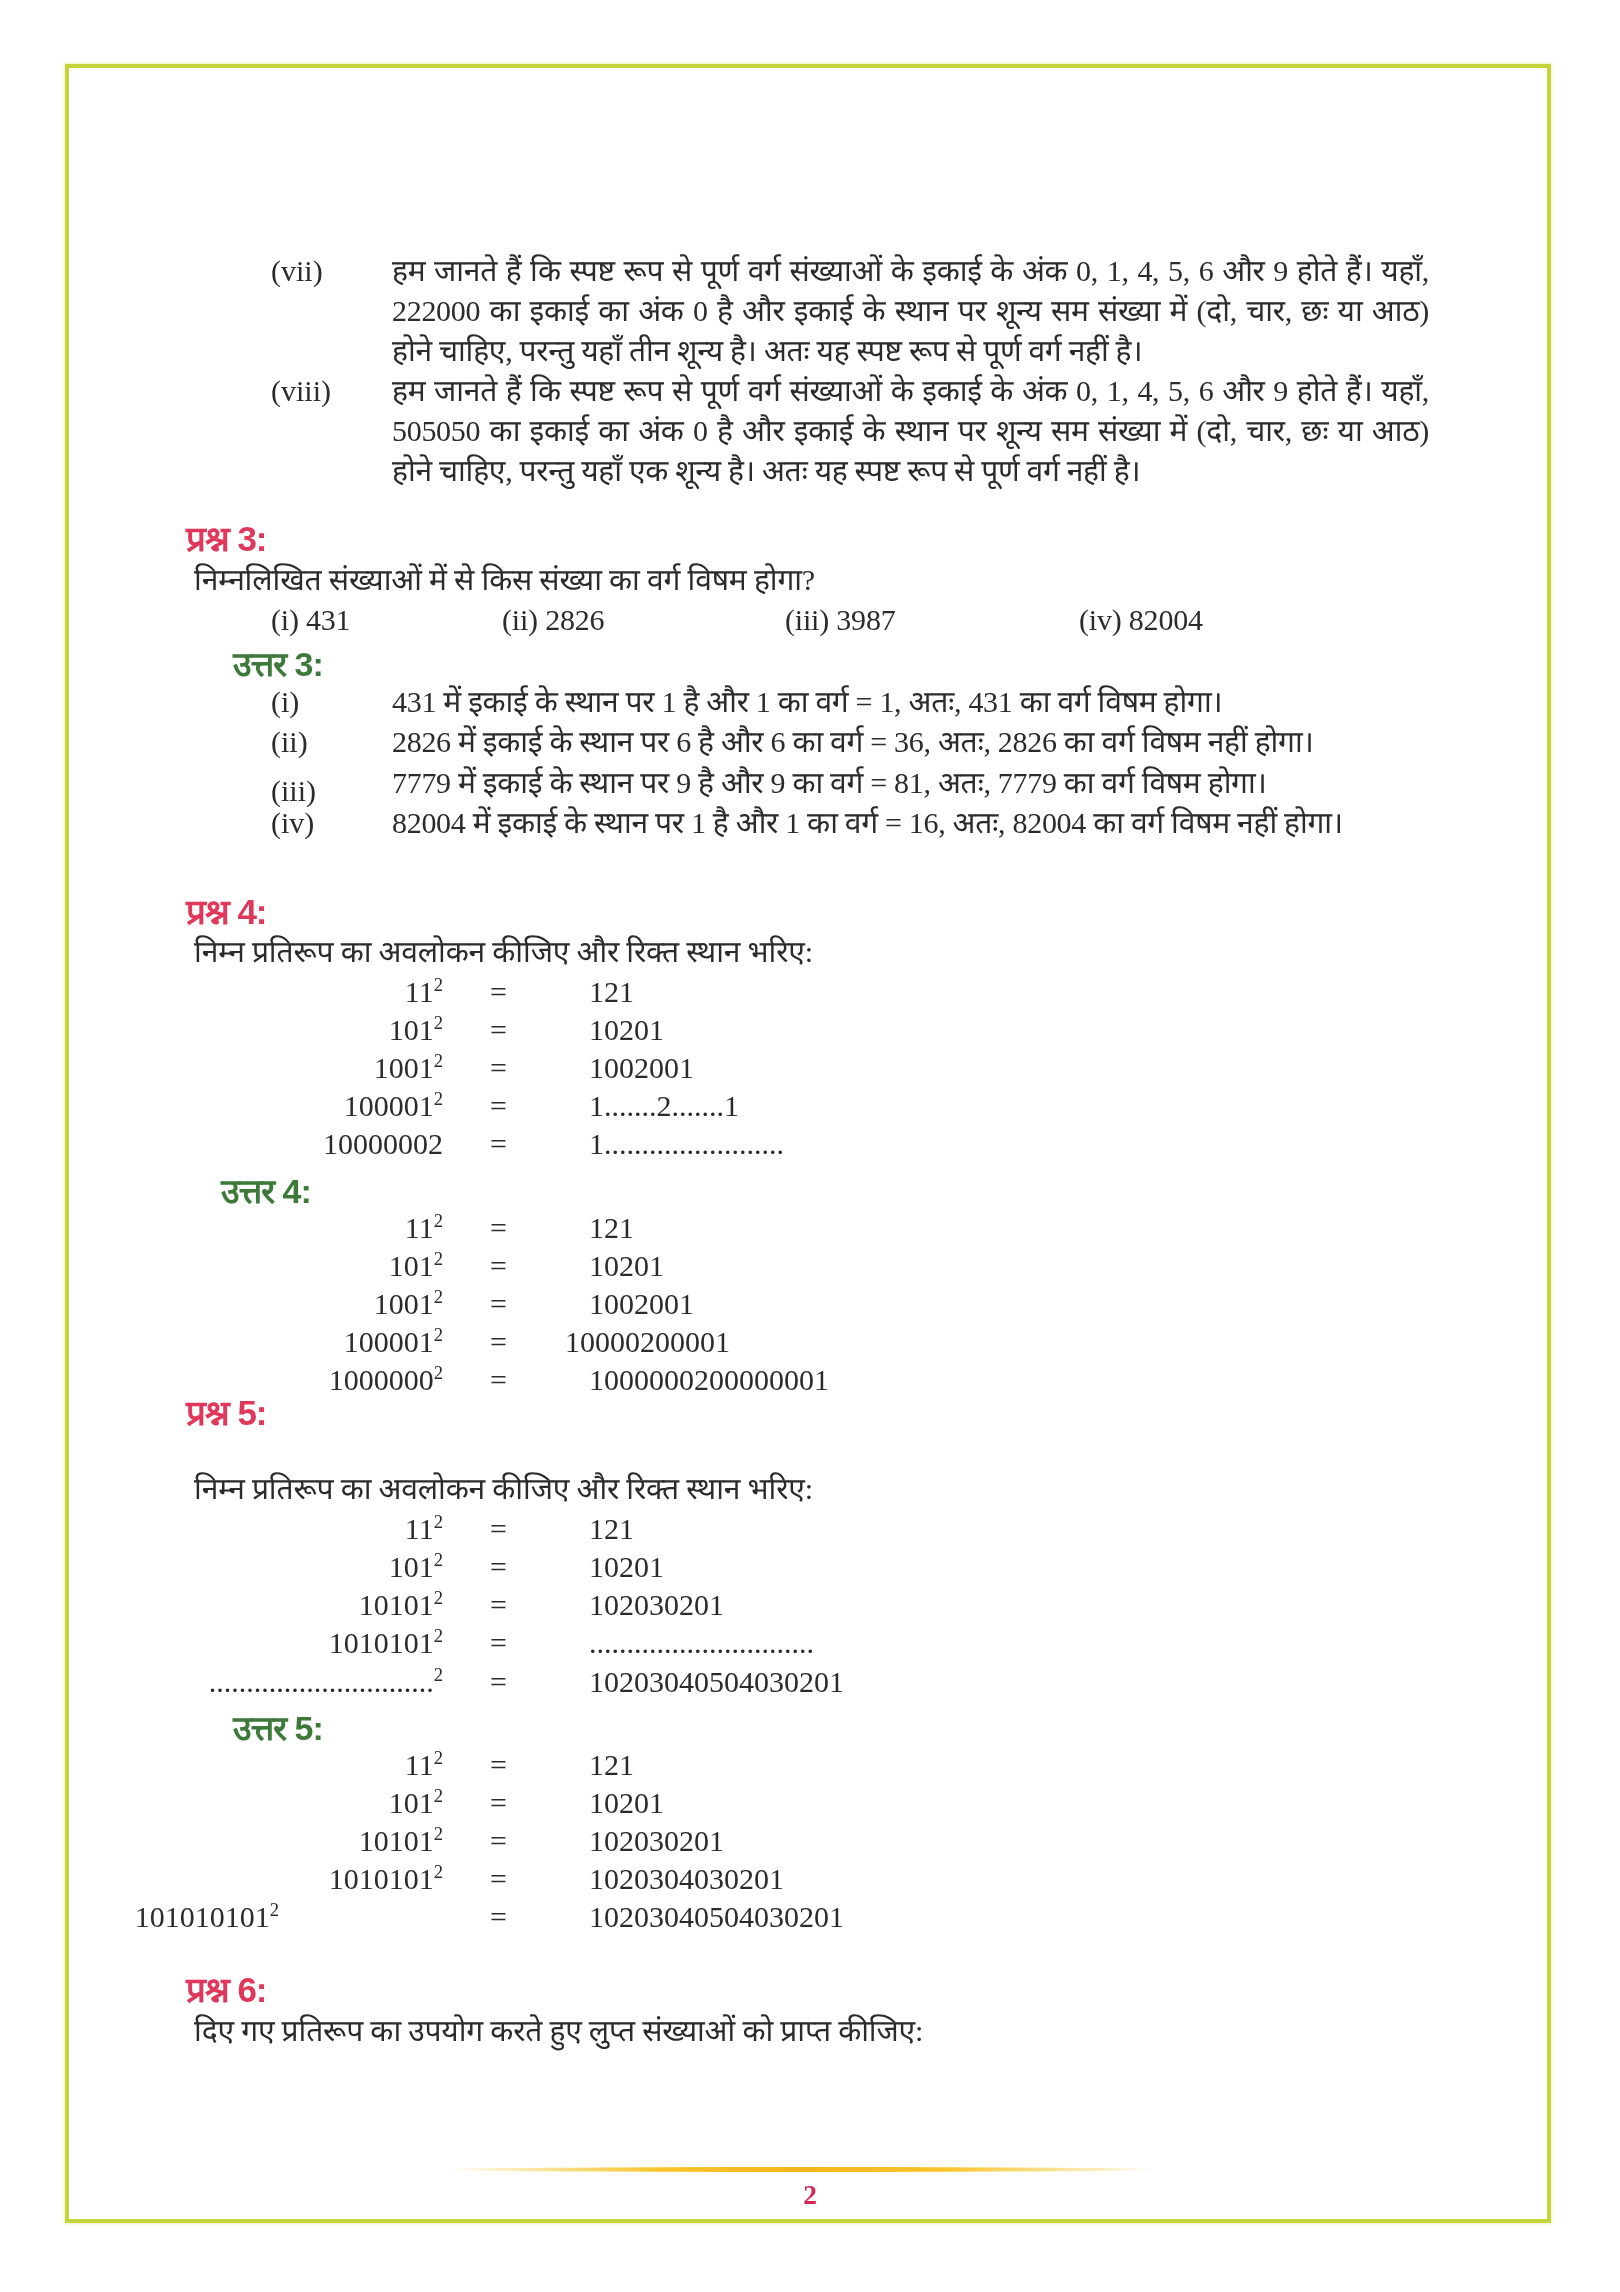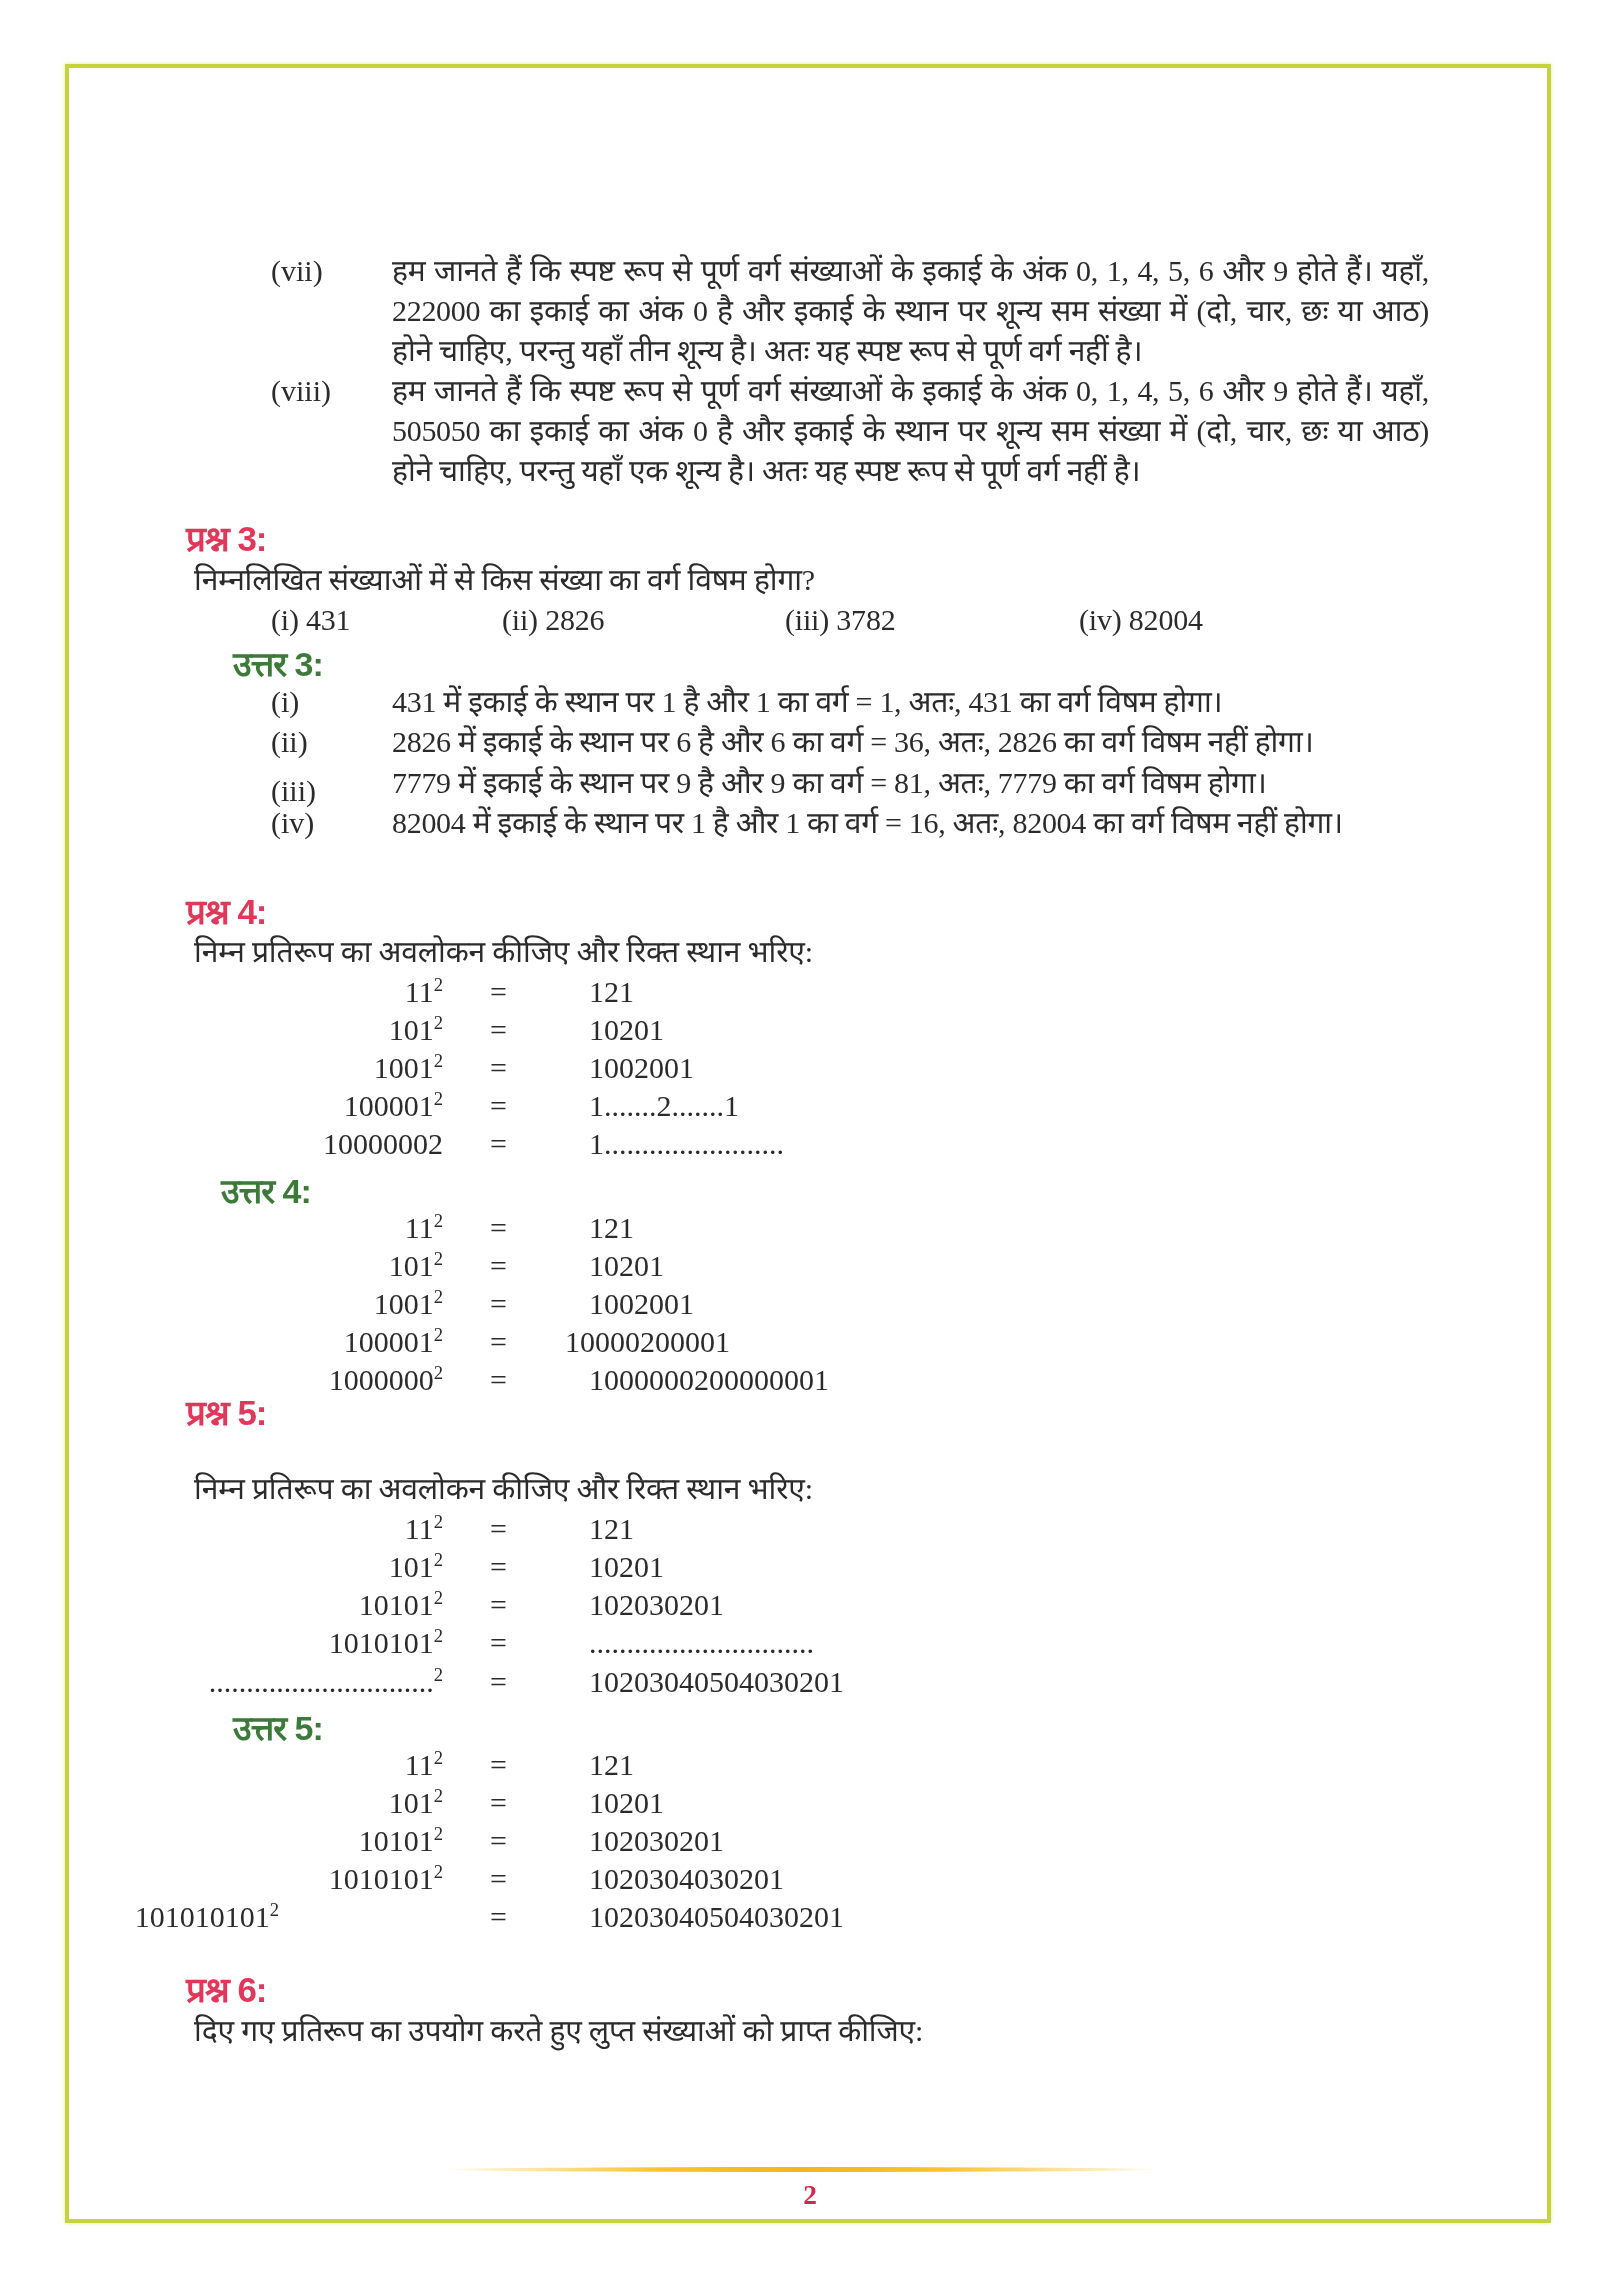--- a/index.html
+++ b/index.html
@@ -31,21 +31,21 @@
 
 <div class="abs lbl" style="left:271px; top:251px;">(vii)</div>
 <div class="para" style="top:251px;">हम जानते हैं कि स्पष्ट रूप से पूर्ण वर्ग संख्याओं के इकाई के अंक 0, 1, 4, 5, 6 और 9 होते हैं। यहाँ, 222000 का इकाई का अंक 0 है और इकाई के स्थान पर शून्य सम संख्या में (दो, चार, छः या आठ) होने चाहिए, परन्तु यहाँ तीन शून्य है। अतः यह स्पष्ट रूप से पूर्ण वर्ग नहीं है।</div>
 <div class="abs lbl" style="left:271px; top:371px;">(viii)</div>
 <div class="para" style="top:371px;">हम जानते हैं कि स्पष्ट रूप से पूर्ण वर्ग संख्याओं के इकाई के अंक 0, 1, 4, 5, 6 और 9 होते हैं। यहाँ, 505050 का इकाई का अंक 0 है और इकाई के स्थान पर शून्य सम संख्या में (दो, चार, छः या आठ) होने चाहिए, परन्तु यहाँ एक शून्य है। अतः यह स्पष्ट रूप से पूर्ण वर्ग नहीं है।</div>
 
 <div class="abs qhead" style="left:186px; top:514px;">प्रश्न 3:</div>
 <div class="abs txt" style="left:194px; top:560px;">निम्नलिखित संख्याओं में से किस संख्या का वर्ग विषम होगा?</div>
 <div class="abs txt" style="left:271px; top:600px;">(i) 431</div>
 <div class="abs txt" style="left:502px; top:600px;">(ii) 2826</div>
-<div class="abs txt" style="left:785px; top:600px;">(iii) 3782</div>
+<div class="abs txt" style="left:785px; top:600px;">(iii) 3987</div>
 <div class="abs txt" style="left:1079px; top:600px;">(iv) 82004</div>
 <div class="abs ahead" style="left:233px; top:640px;">उत्तर 3:</div>
 
 <div class="abs lbl" style="left:271px; top:682px;">(i)</div>
 <div class="para" style="top:682px;">431 में इकाई के स्थान पर 1 है और 1 का वर्ग = 1, अतः, 431 का वर्ग विषम होगा।</div>
 <div class="abs lbl" style="left:271px; top:722px;">(ii)</div>
 <div class="para" style="top:722px;">2826 में इकाई के स्थान पर 6 है और 6 का वर्ग = 36, अतः, 2826 का वर्ग विषम नहीं होगा।</div>
 <div class="abs lbl" style="left:271px; top:763px;margin-top:8px;">(iii)</div>
 <div class="para" style="top:763px;">7779 में इकाई के स्थान पर 9 है और 9 का वर्ग = 81, अतः, 7779 का वर्ग विषम होगा।</div>
 <div class="abs lbl" style="left:271px; top:803px;">(iv)</div>

